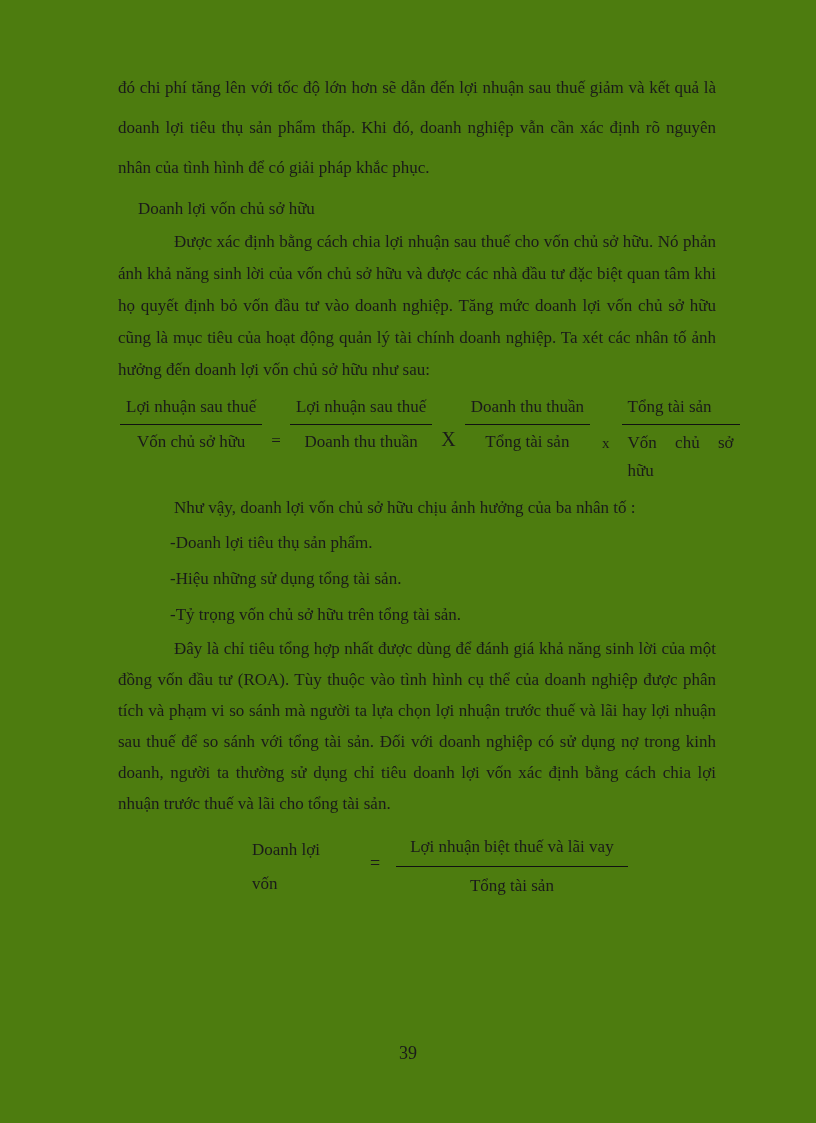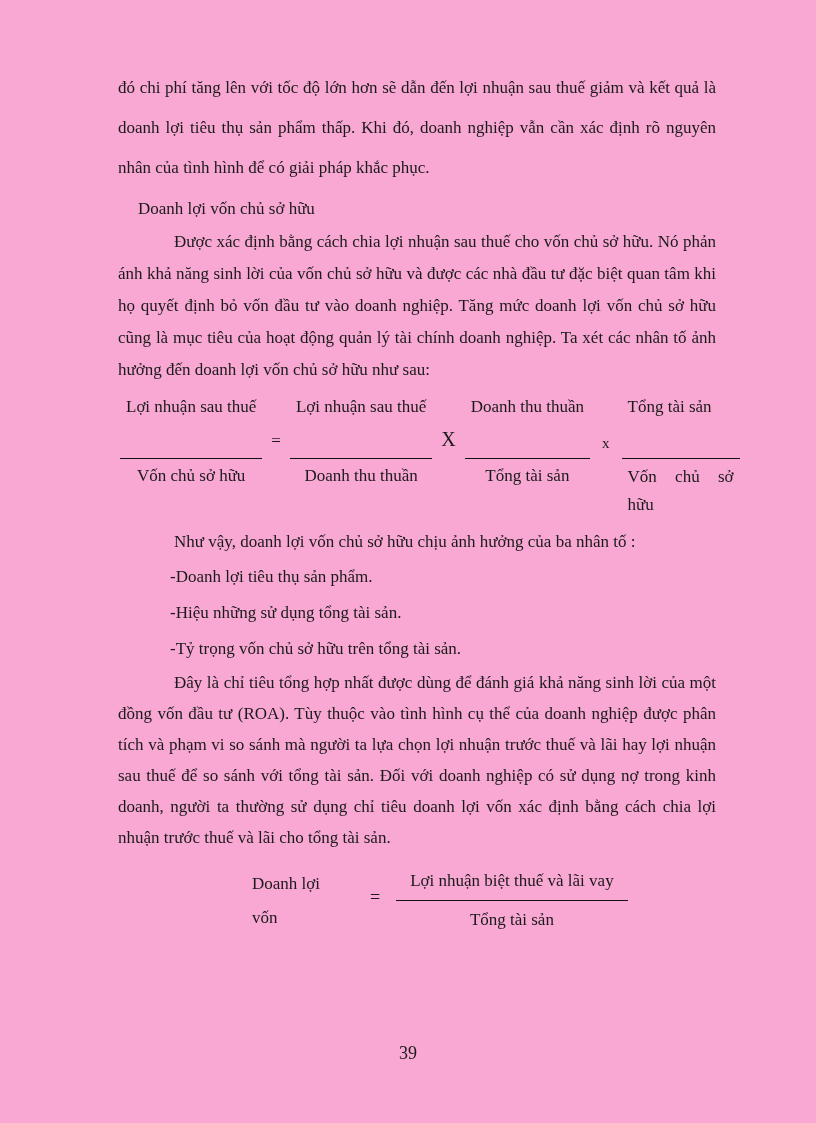--- a/index.html
+++ b/index.html
@@ -1,21 +1,21 @@
 <!DOCTYPE html>
 <html><head>
 <meta charset="utf-8">
 <style>
   * { margin:0; padding:0; box-sizing:border-box; }
   html,body { background:#888; }
   .page {
     position:relative;
     width:816px; height:1123px;
     margin:0 auto;
-    background:#f9a8d4;
+    background:#4d7c0f;
     color:#1a1a1a;
     font-family:"Liberation Serif","DejaVu Serif",serif;
     overflow:hidden;
   }
   .content {
     position:absolute;
     left:118px; right:100px; top:68px;
   }
   .para {
     font-size:17px;
@@ -39,21 +39,21 @@
     padding-left:52px;
   }
   
   .formula-row {
     display:flex;
     align-items:flex-start;
     margin-top:8px;
     margin-left:2px;
     font-size:17px;
   }
-  .frac { display:flex; flex-direction:column;gap:34px; }
+  .frac { display:flex; flex-direction:column; }
   .frac .num {
     line-height:26px;
     padding:0 6px 4px 6px;
     text-align:center;
     white-space:nowrap;
   }
   .frac .den {
     border-top:1.6px solid #111;
     line-height:26px;
     padding:4px 6px 0 6px;

